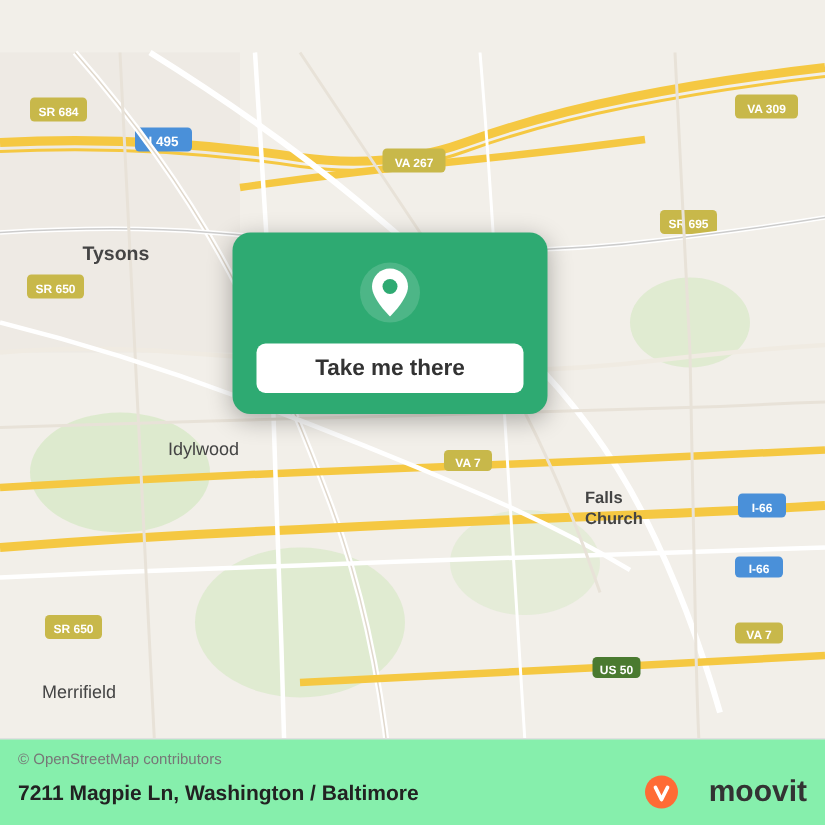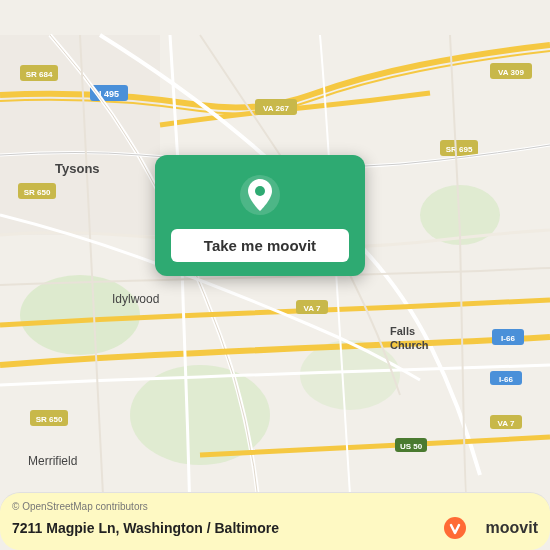--- a/index.html
+++ b/index.html
@@ -68,25 +68,24 @@
       width: 100%;
       text-align: center;
     }
 
     
     .bottom-bar {
       position: absolute;
       bottom: 0;
       left: 0;
       right: 0;
-      background: #fef9c3;
+      background: #86efac;
       padding: 8px 12px 10px;
       z-index: 10;
       border-top: 1px solid #e0e0e0;
-      border-radius: 20px;
     }
 
     .attribution {
       font-size: 10px;
       color: #777;
       margin-bottom: 4px;
     }
 
     .address-row {
       display: flex;
@@ -100,21 +99,21 @@
       color: #222;
     }
 
     .moovit-logo {
       display: flex;
       align-items: center;
       gap: 4px;
     }
 
     .moovit-text {
-      font-size: 16px;
+      font-size: 20px;
       font-weight: 700;
       color: #333;
       padding-left: 15px;
     }
   </style>
 </head>
 <body>
 
 <div id="map-container">
   <div class="map-bg"></div>
@@ -204,21 +203,21 @@
   </svg>
 
   <div class="location-card">
 
     <svg class="location-pin" viewBox="0 0 44 44" xmlns="http://www.w3.org/2000/svg">
       <circle cx="22" cy="22" r="20" fill="rgba(255,255,255,0.15)"></circle>
       <path d="M22 6 C15.4 6 10 11.4 10 18 C10 26.5 22 38 22 38 C22 38 34 26.5 34 18 C34 11.4 28.6 6 22 6Z" fill="white"></path>
       <circle cx="22" cy="18" r="5" fill="#2eaa72"></circle>
     </svg>
 
-    <button class="take-me-there-btn">Take me moovit</button>
+    <button class="take-me-there-btn">Take me there</button>
   </div>
 
   <div class="bottom-bar">
     <div class="attribution">
       <span>© OpenStreetMap contributors</span>
     </div>
     <div class="address-row">
       <span class="address-text">7211 Magpie Ln, Washington / Baltimore</span>
 
       <div class="moovit-logo">

